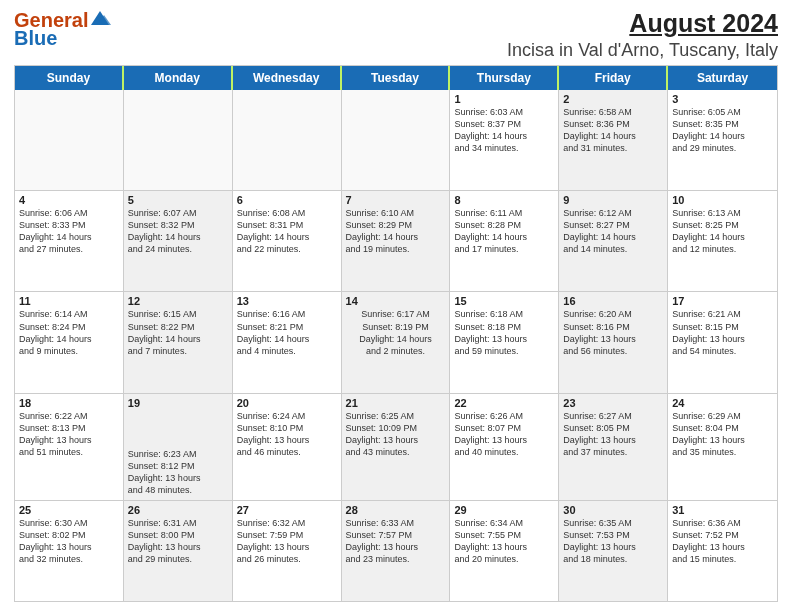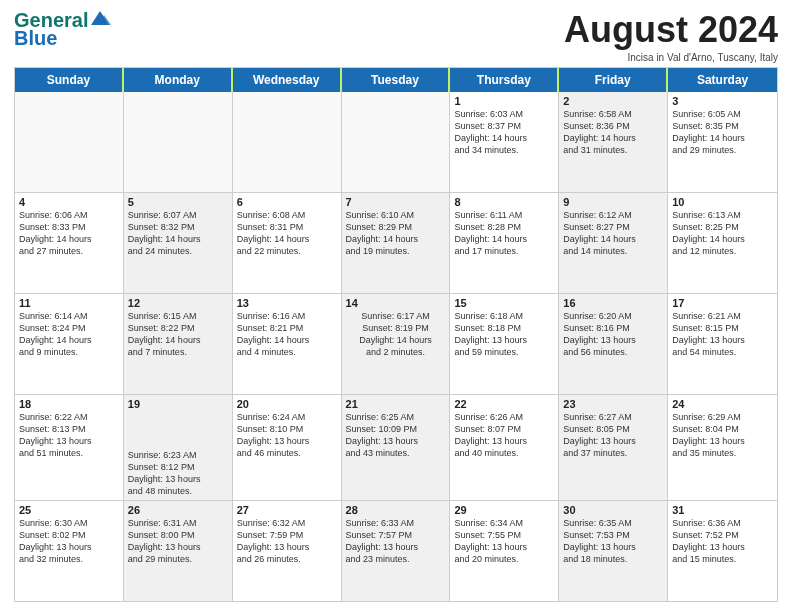--- a/index.html
+++ b/index.html
@@ -26,33 +26,34 @@
     .logo {
       display: flex;
       flex-direction: column;
       align-items: flex-start;
     }
     .logo-text {
       font-size: 20px;
       font-weight: bold;
       line-height: 1;
     }
-    .logo-general { color: #0f766e; }
+    .logo-general { color: #c2410c; }
     .logo-blue { color: #1a6cb5; }
     .title-block {
       text-align: right;
     }
     .month-title {
-      font-size: 36px;
+      font-size: 25px;
       font-weight: bold;
       color: #222;
       line-height: 1.1;
+      text-decoration: underline;
     }
     .location-title {
-      font-size: 10px;
+      font-size: 18px;
       color: #444;
       margin-top: 2px;
     }
     .calendar {
       flex: 1;
       display: flex;
       flex-direction: column;
       border: 1px solid #ccc;
     }
     .cal-header {

